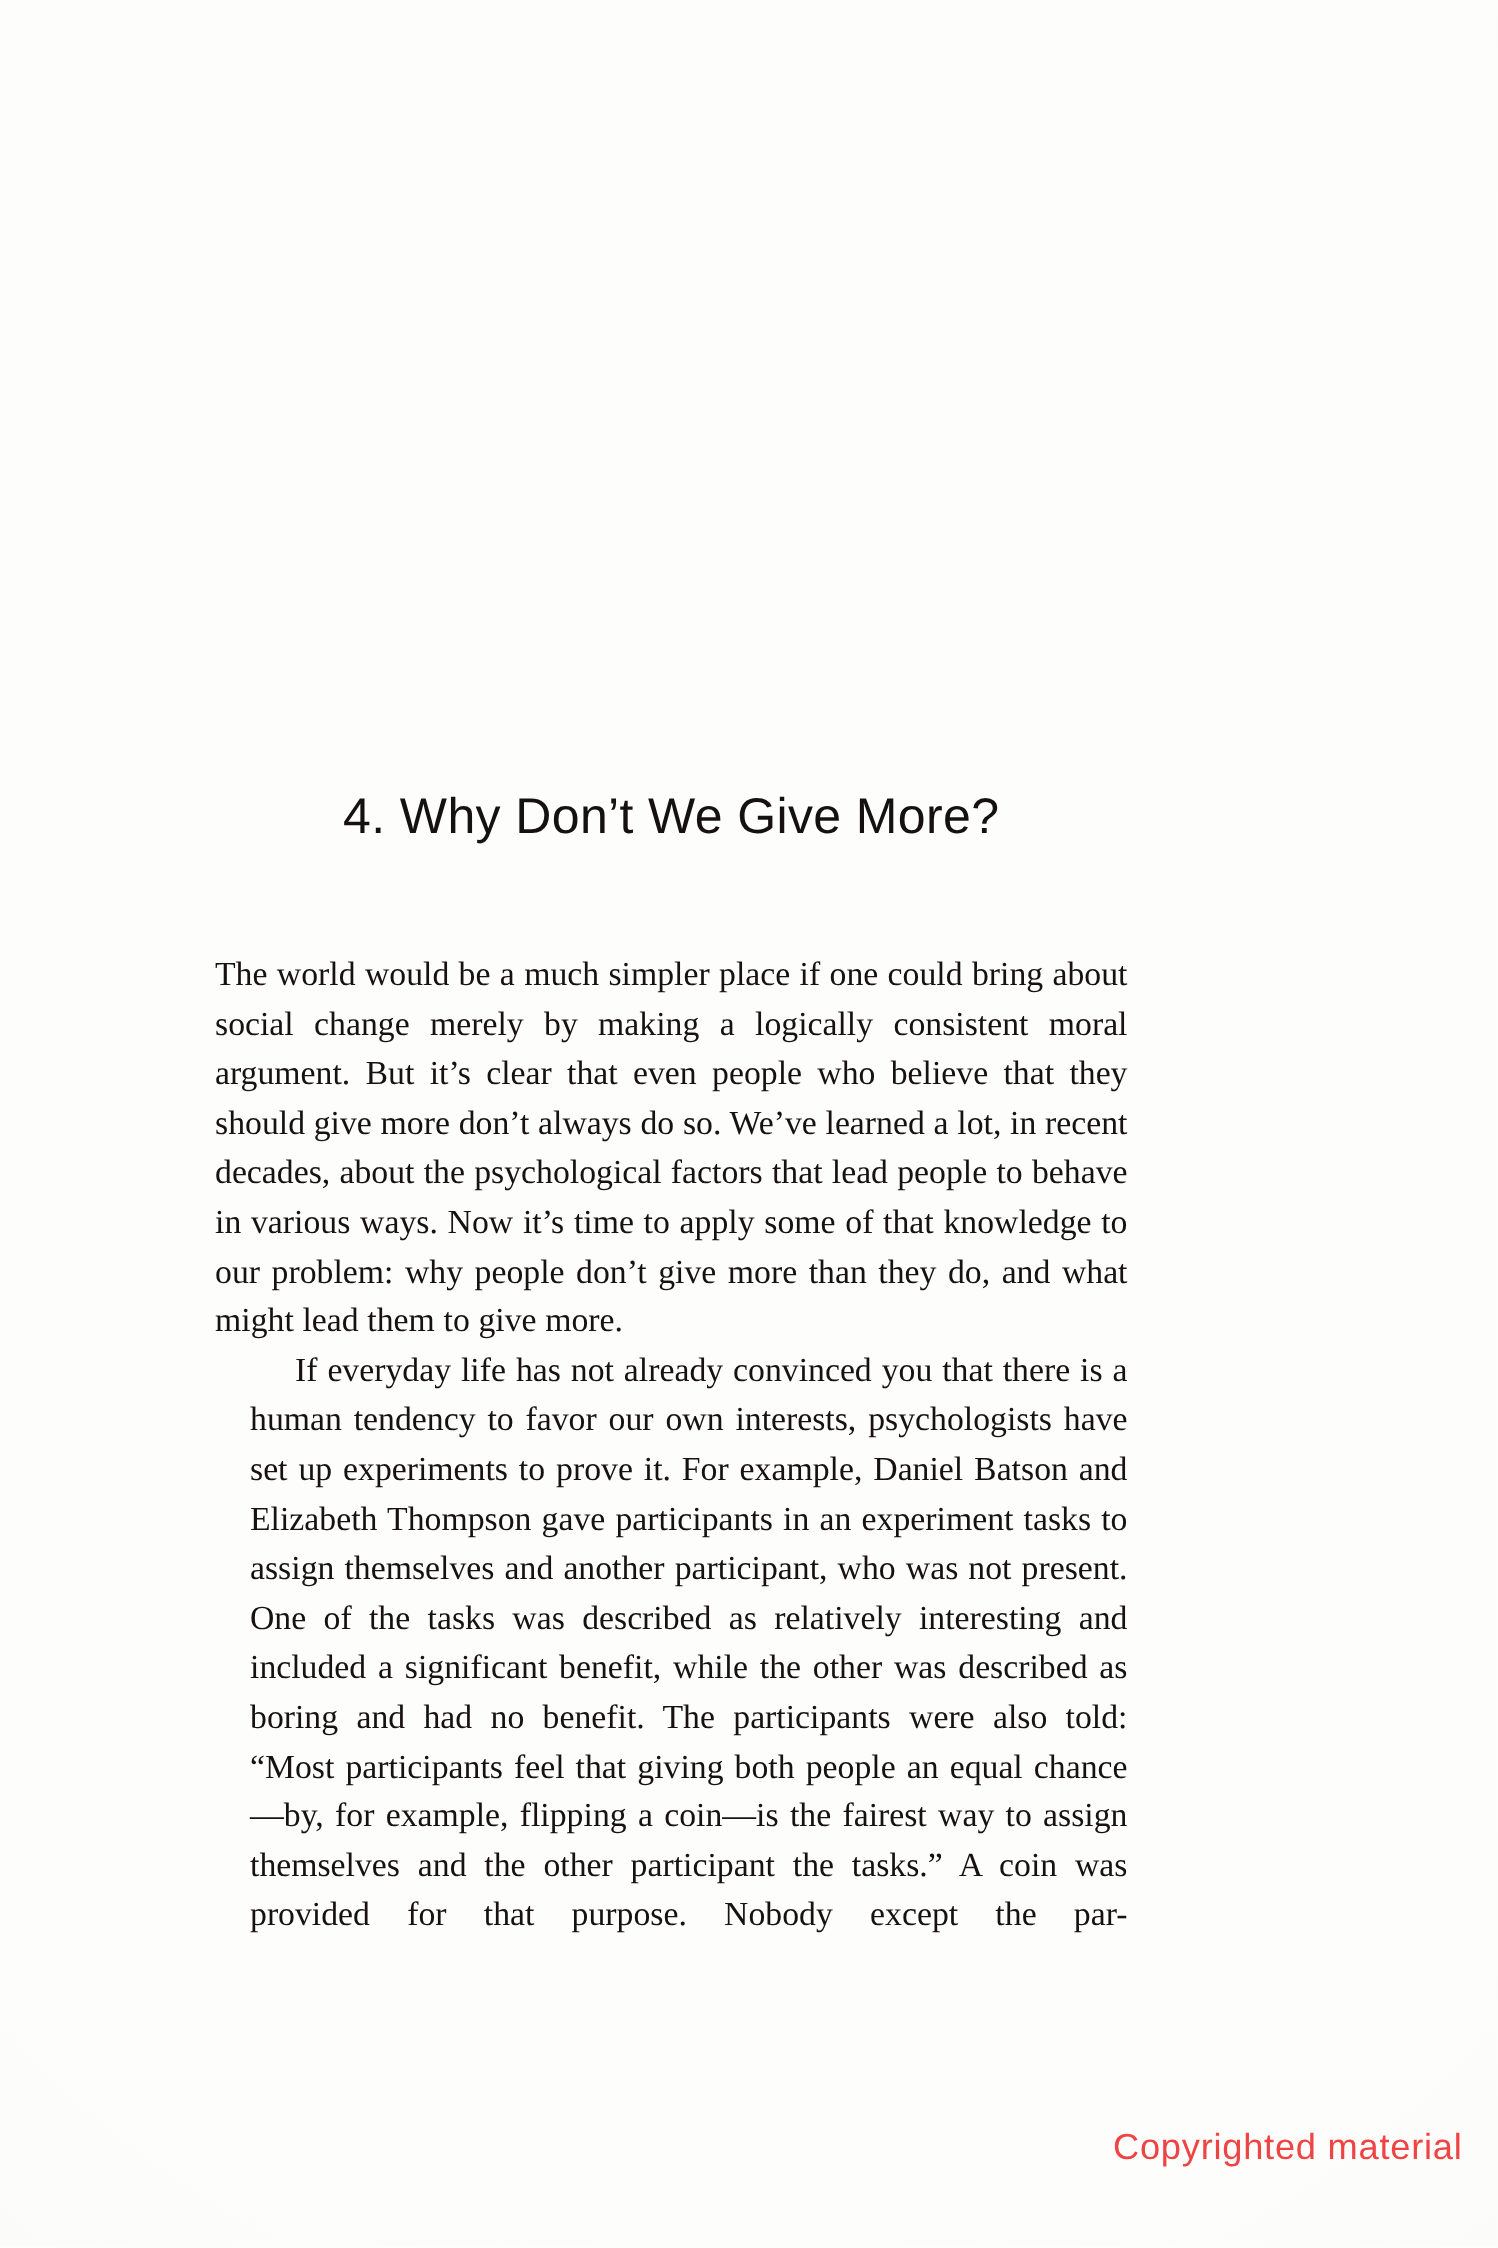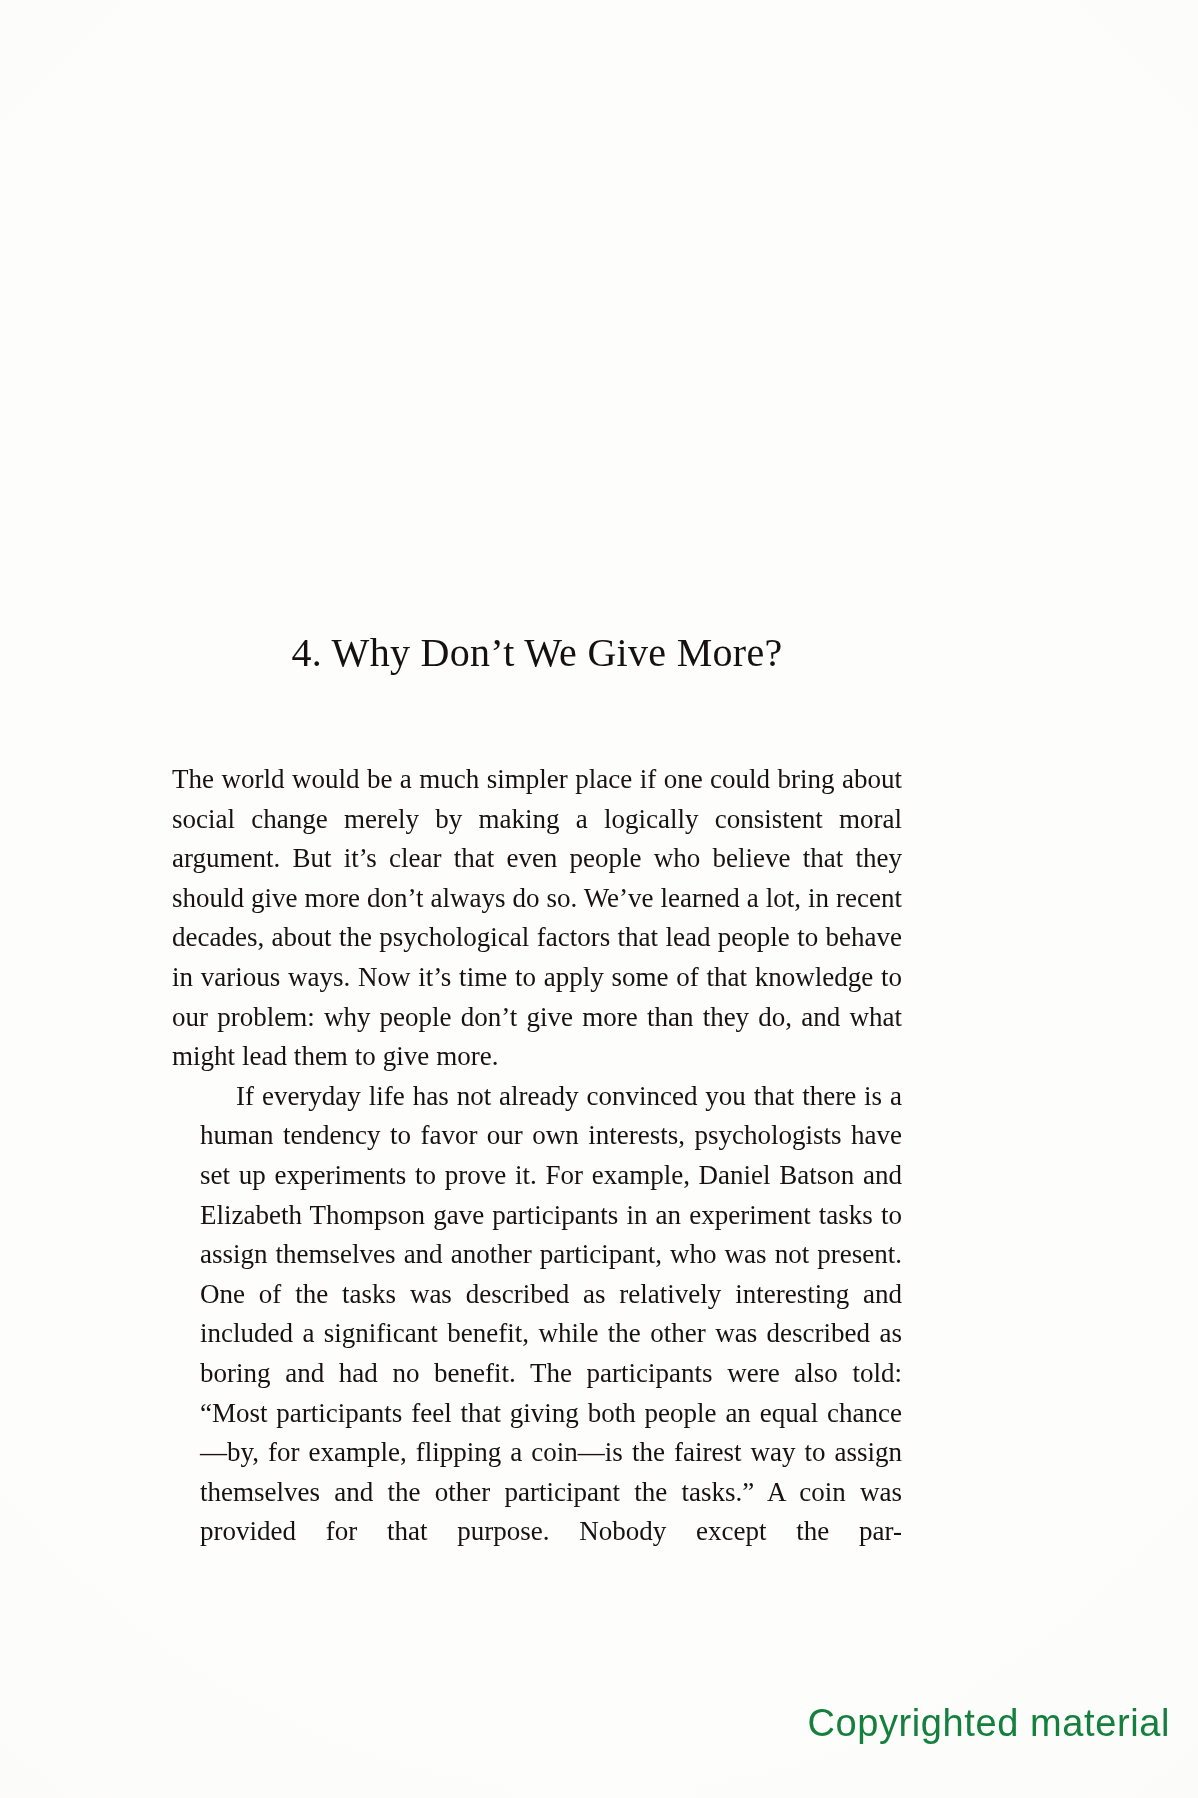--- a/index.html
+++ b/index.html
@@ -35,21 +35,21 @@
     position: absolute;
     left: 172px;
     top: 604px;
     width: 730px;
     text-align: center;
     font-size: 40px;
     line-height: 1.1;
     letter-spacing: 0.3px;
     color: #15110f;
     font-weight: 400;
-    font-family: Liberation Serif, serif;
+    font-family: Liberation Sans, sans-serif;
   }
 
   .body-text {
     position: absolute;
     left: 172px;
     top: 760px;
     width: 730px;
     color: #17120f;
     font-size: 27px;
     line-height: 39.6px;
@@ -71,23 +71,23 @@
   
   .body-text p.full-justify {
     text-align-last: justify;
   }
 
   .watermark {
     position: absolute;
     right: 28px;
     top: 1702px;
     font-family: "Liberation Sans", "DejaVu Sans", sans-serif;
-    font-size: 38px;
+    font-size: 29px;
     letter-spacing: 0.6px;
-    color: #15803d;
+    color: #ef4444;
     white-space: nowrap;
     user-select: none;
   }
 </style>
 </head>
 <body>
 
 <div class="page">
   <div class="scan-tint"></div>
 

